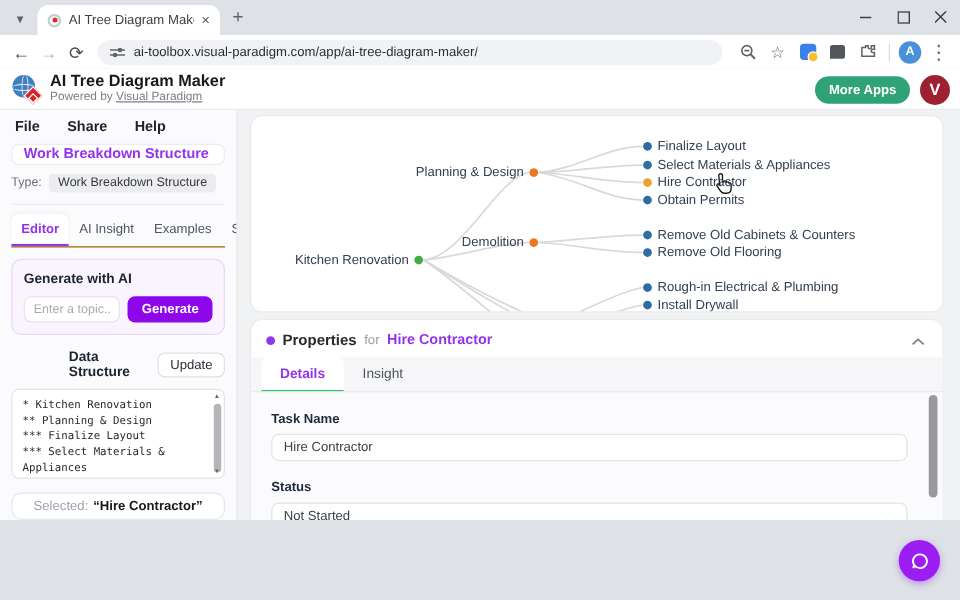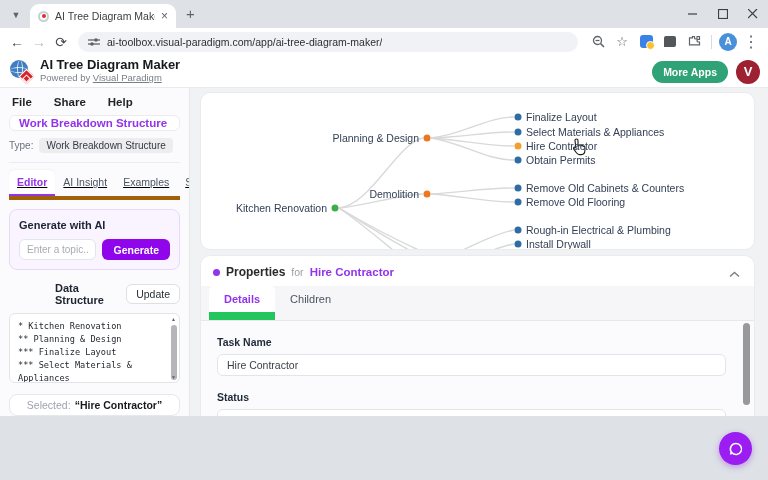--- a/index.html
+++ b/index.html
@@ -54,21 +54,21 @@
   .main { flex:1; background:#f1f2f4; position:relative; padding:4px 13px 0 10px; overflow:hidden; }
 
   
   .menubar { display:flex; gap:22px; padding:8px 3px 7px 3px; }
   .menubar span { font-size:11.5px; font-weight:600; color:#1f2328; cursor:pointer; }
   .diagram-title { background:#fff; border:1px solid #ececf0; border-radius:6px; height:23px; display:flex; align-items:center; padding:0 9px; font-size:11.5px; font-weight:bold; color:#9333ea; cursor:text; }
   .type-row { display:flex; align-items:center; gap:6px; margin-top:7px; }
   .type-label { font-size:10px; color:#6b7280; }
   .type-chip { background:#ededf0; border-radius:4px; padding:2px 7px; font-size:10px; color:#323a45; }
   .side-divider { border-top:1px solid #ececf0; margin:9px 0 0 0; }
-  .side-tabs { display:flex; margin-top:7px; border-bottom:4px solid #a16207;text-decoration:underline; }
+  .side-tabs { display:flex; margin-top:7px; border-bottom:1px solid #a16207; }
   .side-tab { font-size:10.5px; color:#4b5563; padding:6px 8px; cursor:pointer; white-space:nowrap; }
   .side-tab.active { background:#fff; border-radius:6px 6px 0 0; color:#9333ea; font-weight:bold; border-bottom:2px solid #9333ea; box-shadow:0 -1px 2px rgba(0,0,0,.04); }
   .gen-card { margin-top:9px; background:#f9f4ff; border:1px solid #e8d9fb; border-radius:8px; padding:9px; }
   .gen-title { font-size:11px; font-weight:bold; color:#1c2430; }
   .gen-row { display:flex; gap:6px; margin-top:8px; }
   .gen-input { flex:1; min-width:0; height:21px; background:#fff; border:1px solid #e4e4ea; border-radius:6px; font-size:10px; padding:0 7px; color:#3a3f46; font-family:"Liberation Sans", sans-serif; }
   .gen-input::placeholder { color:#a9abb3; }
   .gen-btn { background:#8f06ea; color:#fff; border:none; border-radius:6px; font-size:10.5px; font-weight:bold; padding:0 11px; cursor:pointer; }
   .ds-row { display:flex; align-items:center; justify-content:space-between; margin-top:12px; }
   .ds-title { font-size:11px; font-weight:bold; color:#1c2430;padding-left:46px; }
@@ -92,21 +92,21 @@
   
   .props-card { margin-top:5px; background:#fff; border:1px solid #ebebee; border-bottom:none; border-radius:10px 10px 0 0; height:226px; overflow:hidden; position:relative; }
   .props-header { display:flex; align-items:center; gap:6px; padding:9px 12px 7px 12px; }
   .props-dot { width:7px; height:7px; border-radius:50%; background:#9333ea; flex:none; }
   .props-title { font-size:12px; font-weight:bold; color:#2a2a2e; }
   .props-for { font-size:10.5px; color:#9aa0a6; }
   .props-target { font-size:11.5px; font-weight:bold; color:#9333ea; }
   .props-collapse { position:absolute; right:14px; top:8px; color:#7c7f84; cursor:pointer; }
   .props-tabs { display:flex; background:#f6f6f8; border-bottom:1px solid #e8e8ec; padding-left:8px; }
   .props-tab { font-size:11px; color:#4b5563; padding:7px 15px; cursor:pointer; }
-  .props-tab.active { background:#fff; color:#9333ea; font-weight:bold; border-bottom:8px solid #22c55e; border-radius:5px 5px 0 0; }
+  .props-tab.active { background:#fff; color:#9333ea; font-weight:bold; border-bottom:1px solid #22c55e; border-radius:5px 5px 0 0; }
   .props-content { background:#fbfbfd; height:100%; padding:15px 28px 0 16px; position:relative; }
   .field-group { margin-bottom:15px; }
   .field-label { font-size:10.5px; font-weight:bold; color:#1f2937; margin-bottom:6px; }
   .field-input { width:100%; height:22px; background:#fff; border:1px solid #e3e4e9; border-radius:6px; font-size:10.5px; color:#3a3f46; padding:0 9px; font-family:"Liberation Sans", sans-serif; }
   .select-wrap { position:relative; }
   .select-chevron { position:absolute; right:9px; top:6px; color:#9aa0a6; pointer-events:none; }
   .props-scroll { position:absolute; right:3px; top:2px; bottom:2px; width:9px; }
   .props-scroll .thumb { position:absolute; left:1px; top:0; width:7px; height:82px; background:#97999d; border-radius:4px; cursor:grab; }
 
   .chat-fab { position:absolute; right:16px; bottom:15px; width:33px; height:33px; border-radius:50%; background:#9b1df2; border:none; cursor:pointer; display:flex; align-items:center; justify-content:center; box-shadow:0 2px 6px rgba(120,0,220,.35); }
@@ -286,21 +286,21 @@
         <span class="props-dot"></span>
         <span class="props-title">Properties</span>
         <span class="props-for">for</span>
         <span class="props-target">Hire Contractor</span>
         <span class="props-collapse"><svg width="11" height="7" viewBox="0 0 11 7">
               <path d="M1,5.5 L5.5,1.5 L10,5.5" fill="none" stroke="#7c7f84" stroke-width="1.4"></path>
             </svg></span>
       </div>
       <div class="props-tabs">
         <span class="props-tab active">Details</span>
-        <span class="props-tab">Children</span>
+        <span class="props-tab">Insight</span>
       </div>
       <div class="props-content">
         <div class="field-group">
           <div class="field-label">Task Name</div>
           <input class="field-input" value="Hire Contractor" style="">
         </div>
         <div class="field-group">
           <div class="field-label">Status</div>
           <div class="select-wrap">
             <input class="field-input" readonly="" value="Not Started" style="">

